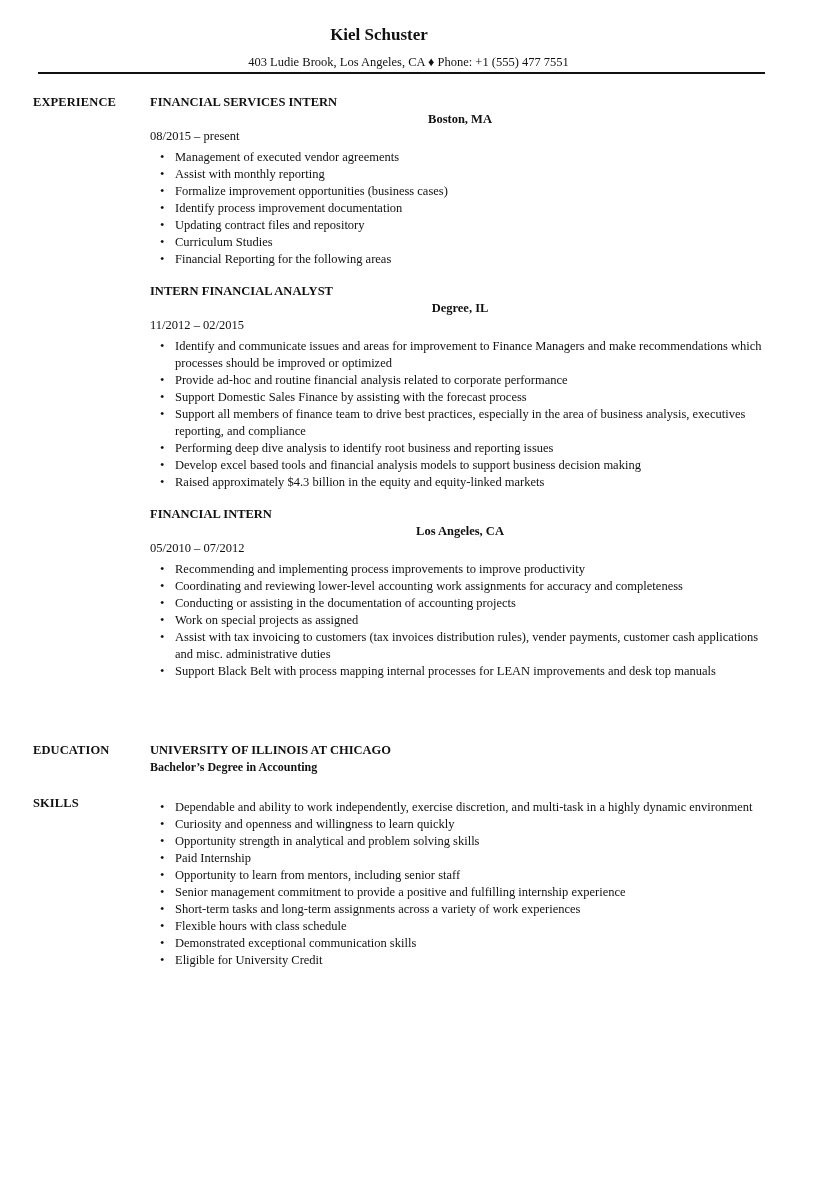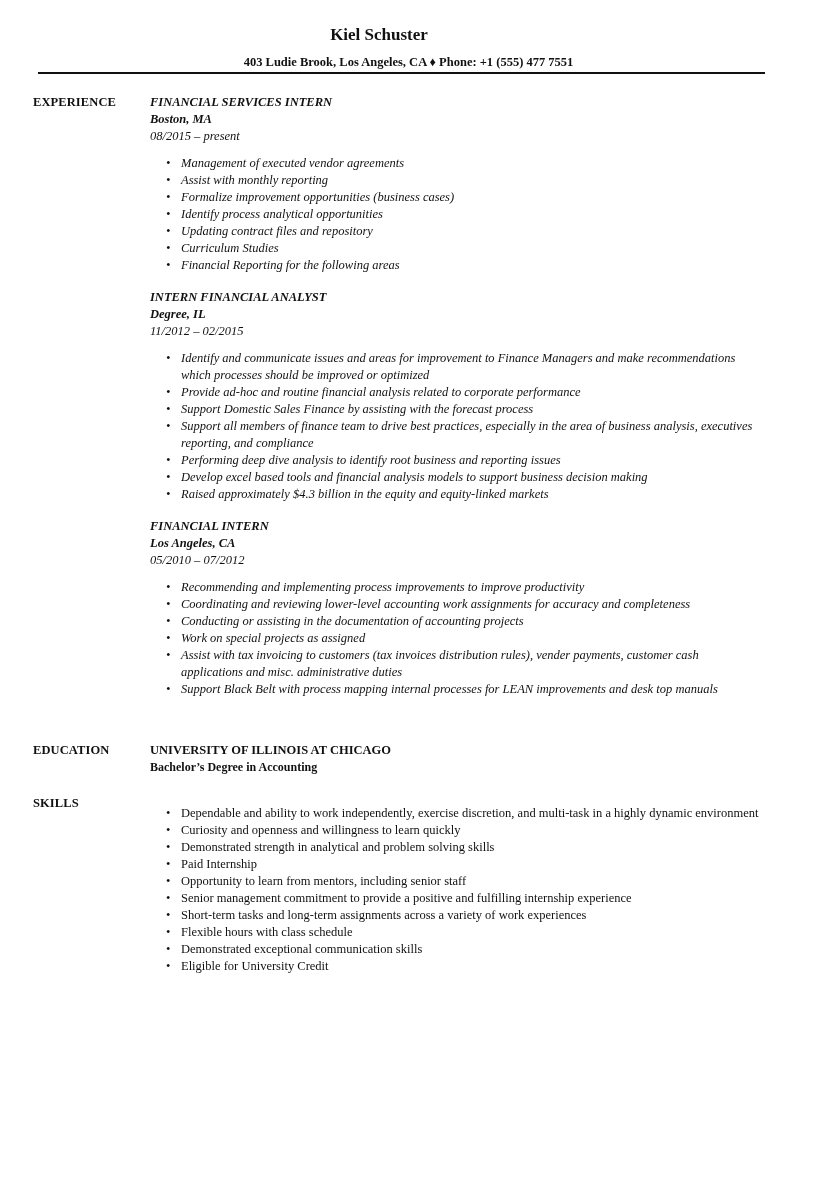--- a/index.html
+++ b/index.html
@@ -7,45 +7,45 @@
     width: 817px; height: 1178px; position: relative; overflow: hidden;
     font-family: "Liberation Serif", "DejaVu Serif", serif;
     color: #111111;
   }
   .name {
     position: absolute; top: 24px; left: 0; width: 758px;
     text-align: center; font-weight: bold; font-size: 17px; line-height: 22px;
   }
   .contact {
     position: absolute; top: 54px; left: 0; width: 817px;
-    text-align: center; font-weight: bold; font-size: 12.5px; line-height: 16px;
+    text-align: center; font-weight: normal; font-size: 12.5px; line-height: 16px;
   }
   .rule {
     position: absolute; top: 72px; left: 38px; width: 727px; height: 2px;
     background: #111111;
   }
   .section {
     position: absolute; left: 33px; width: 750px;
   }
   .section-label {
     position: absolute; left: 0; top: 0;
     font-weight: bold; font-size: 12.5px; line-height: 17px;
     letter-spacing: 0.1px;
     text-align: center;
   }
   .section-body {
     position: absolute; left: 117px; top: 0; width: 620px;
     font-size: 12.5px; line-height: 17px;
   }
-  .job { margin-bottom: 15px; font-style: italic; }
+  .job { margin-bottom: 15px; }
   .job-title { font-weight: bold; }
-  .job-location { font-weight: bold; }
+  .job-location { font-weight: bold; text-align: center; }
   .job-dates { }
   ul.bullets {
-    margin: 10px; padding: 0; list-style: none;
+    margin: 4px; padding: 0; list-style: none;
   }
   ul.bullets li {
     position: relative; padding-left: 21px;
   }
   ul.bullets li::before {
     content: "\2022"; position: absolute; left: 6px; top: 0;
   }
   .edu-title { font-weight: bold; }
   .edu-degree { font-weight: bold; font-size: 12px; }
 </style>
@@ -61,21 +61,21 @@
   <div class="section-body">
 
     <div class="job">
       <div class="job-title">FINANCIAL SERVICES INTERN</div>
       <div class="job-location">Boston, MA</div>
       <div class="job-dates">08/2015 – present</div>
       <ul class="bullets">
         <li>Management of executed vendor agreements</li>
         <li>Assist with monthly reporting</li>
         <li>Formalize improvement opportunities (business cases)</li>
-        <li>Identify process analytical opportunities</li>
+        <li>Identify process improvement documentation</li>
         <li>Updating contract files and repository</li>
         <li>Curriculum Studies</li>
         <li>Financial Reporting for the following areas</li>
       </ul>
     </div>
 
     <div class="job">
       <div class="job-title">INTERN FINANCIAL ANALYST</div>
       <div class="job-location">Degree, IL</div>
       <div class="job-dates">11/2012 – 02/2015</div>
@@ -114,21 +114,21 @@
     <div class="edu-degree">Bachelor’s Degree in Accounting</div>
   </div>
 </div>
 
 <div class="section" style="top:795px;">
   <div class="section-label">SKILLS</div>
   <div class="section-body">
     <ul class="bullets">
       <li>Dependable and ability to work independently, exercise discretion, and multi-task in a highly dynamic environment</li>
       <li>Curiosity and openness and willingness to learn quickly</li>
-      <li>Demonstrated strength in analytical and problem solving skills</li>
+      <li>Opportunity strength in analytical and problem solving skills</li>
       <li>Paid Internship</li>
       <li>Opportunity to learn from mentors, including senior staff</li>
       <li>Senior management commitment to provide a positive and fulfilling internship experience</li>
       <li>Short-term tasks and long-term assignments across a variety of work experiences</li>
       <li>Flexible hours with class schedule</li>
       <li>Demonstrated exceptional communication skills</li>
       <li>Eligible for University Credit</li>
     </ul>
   </div>
 </div>

